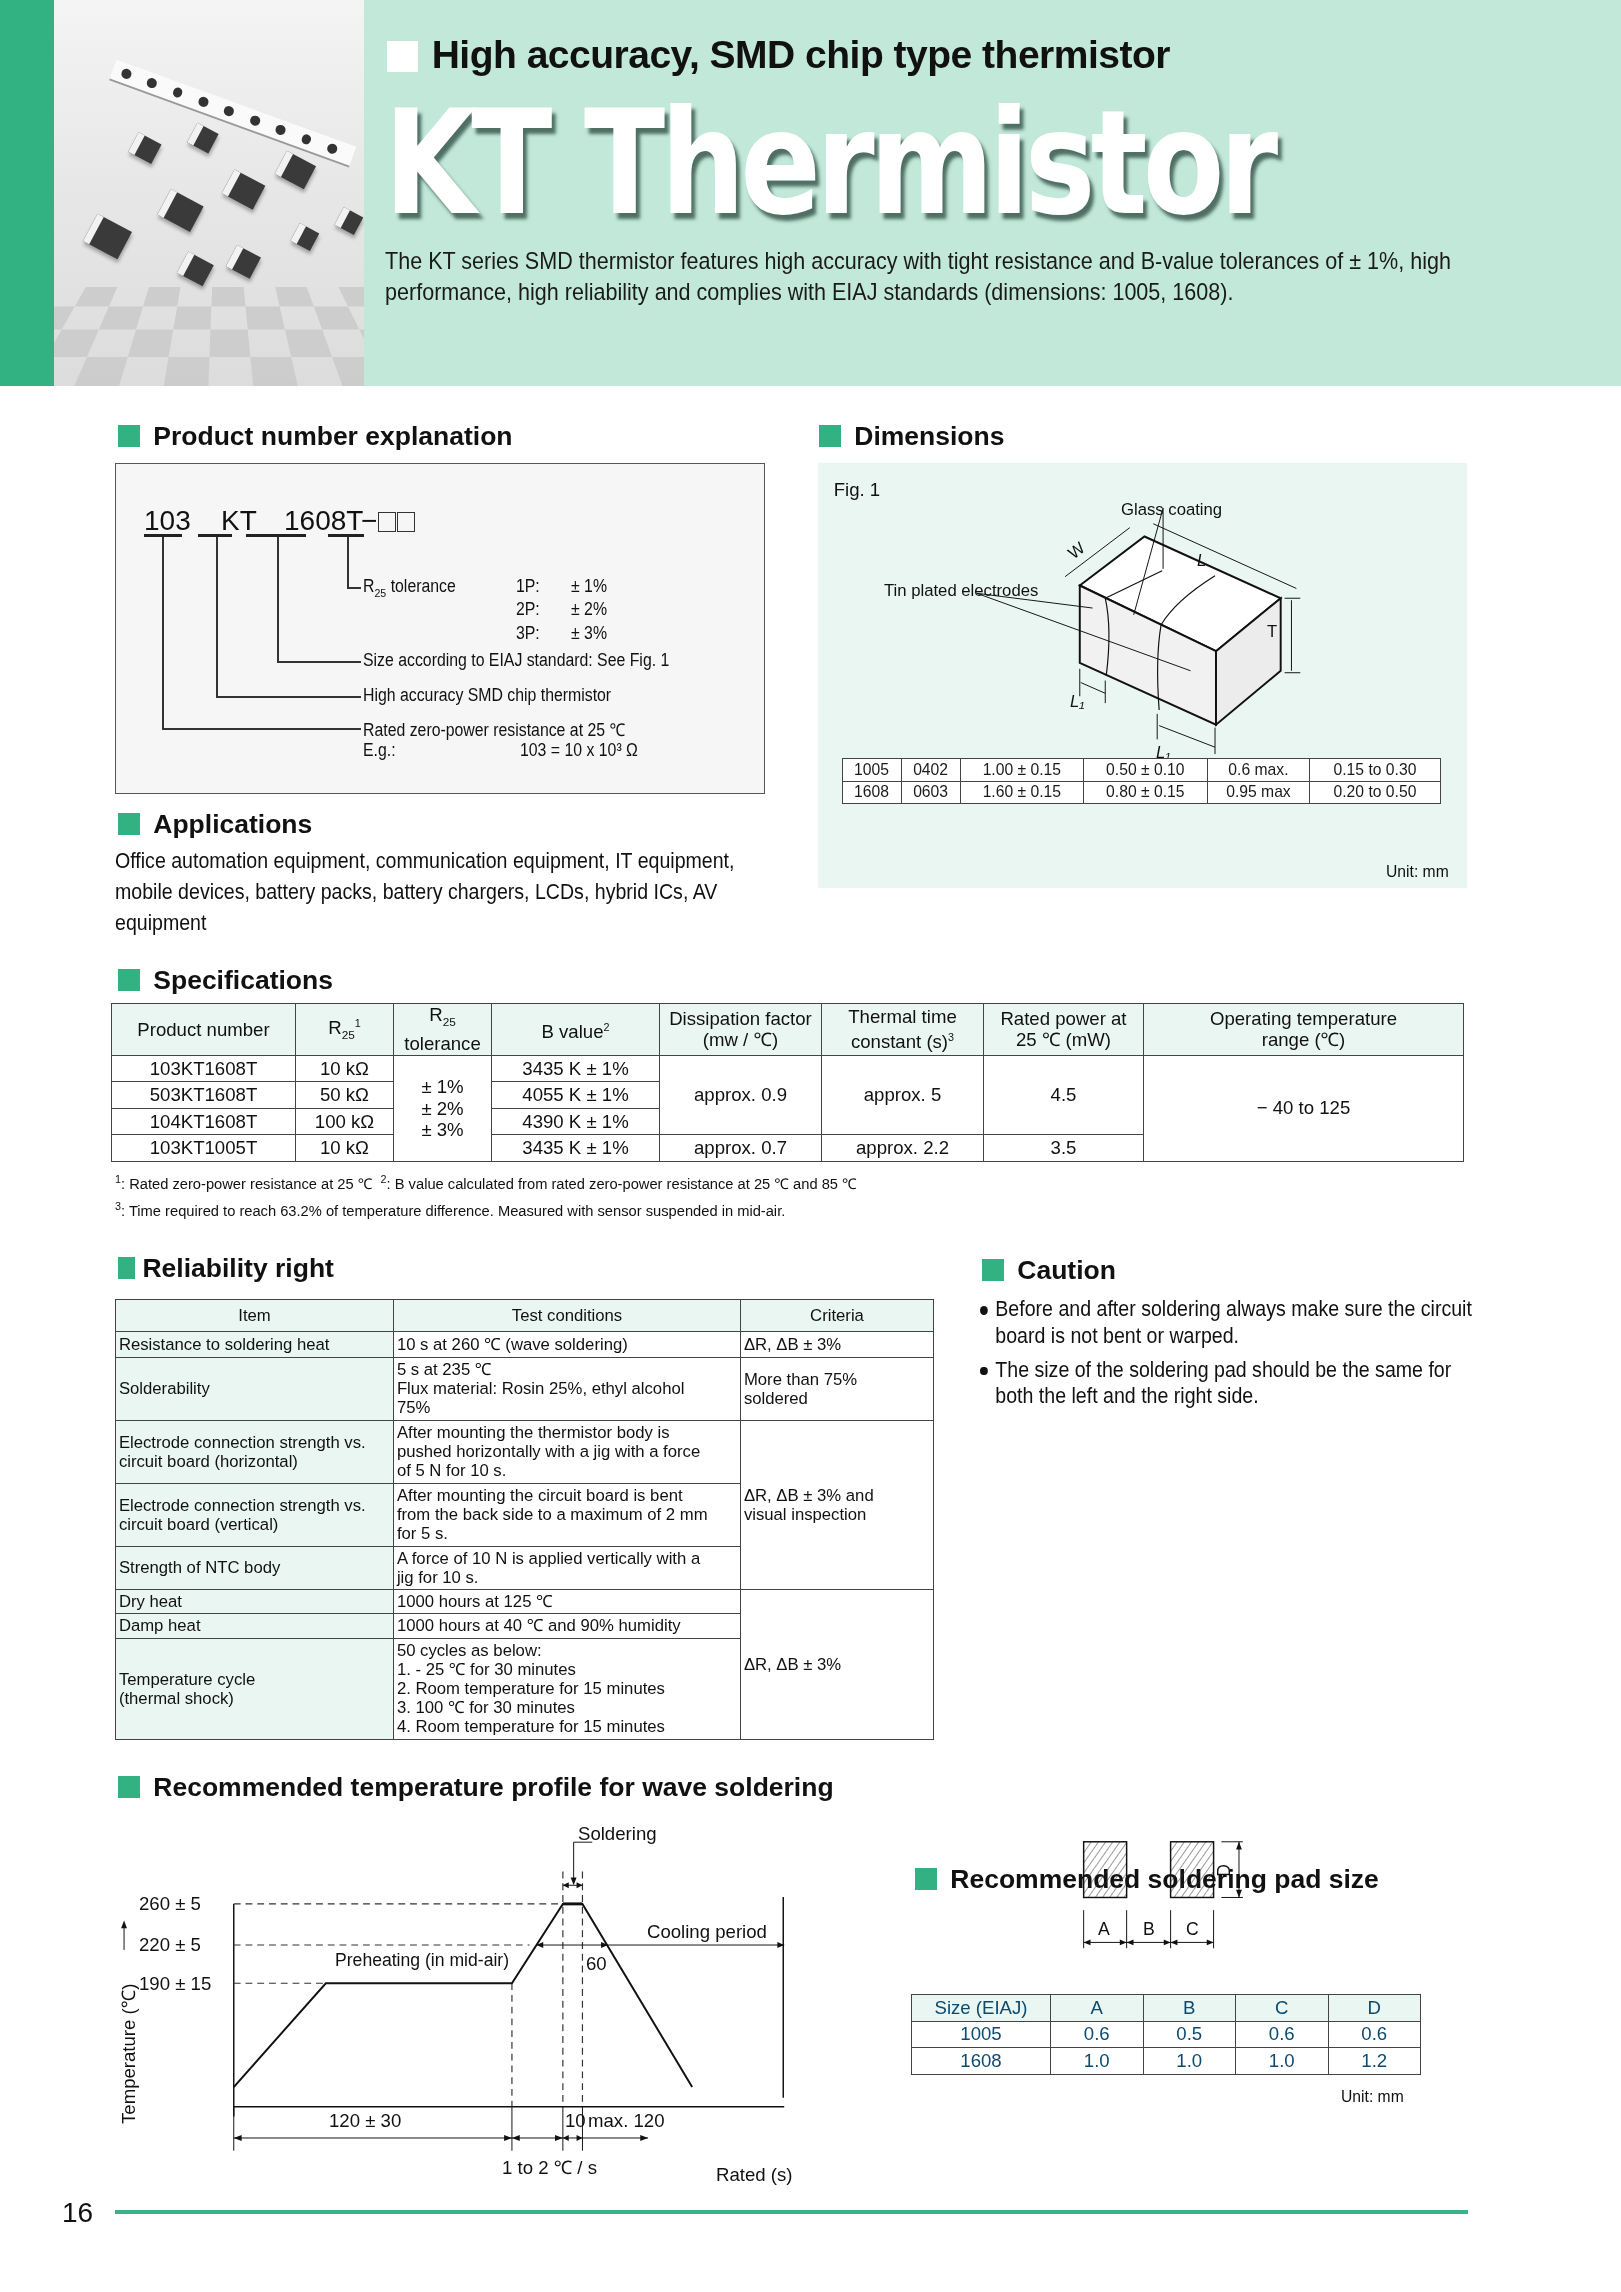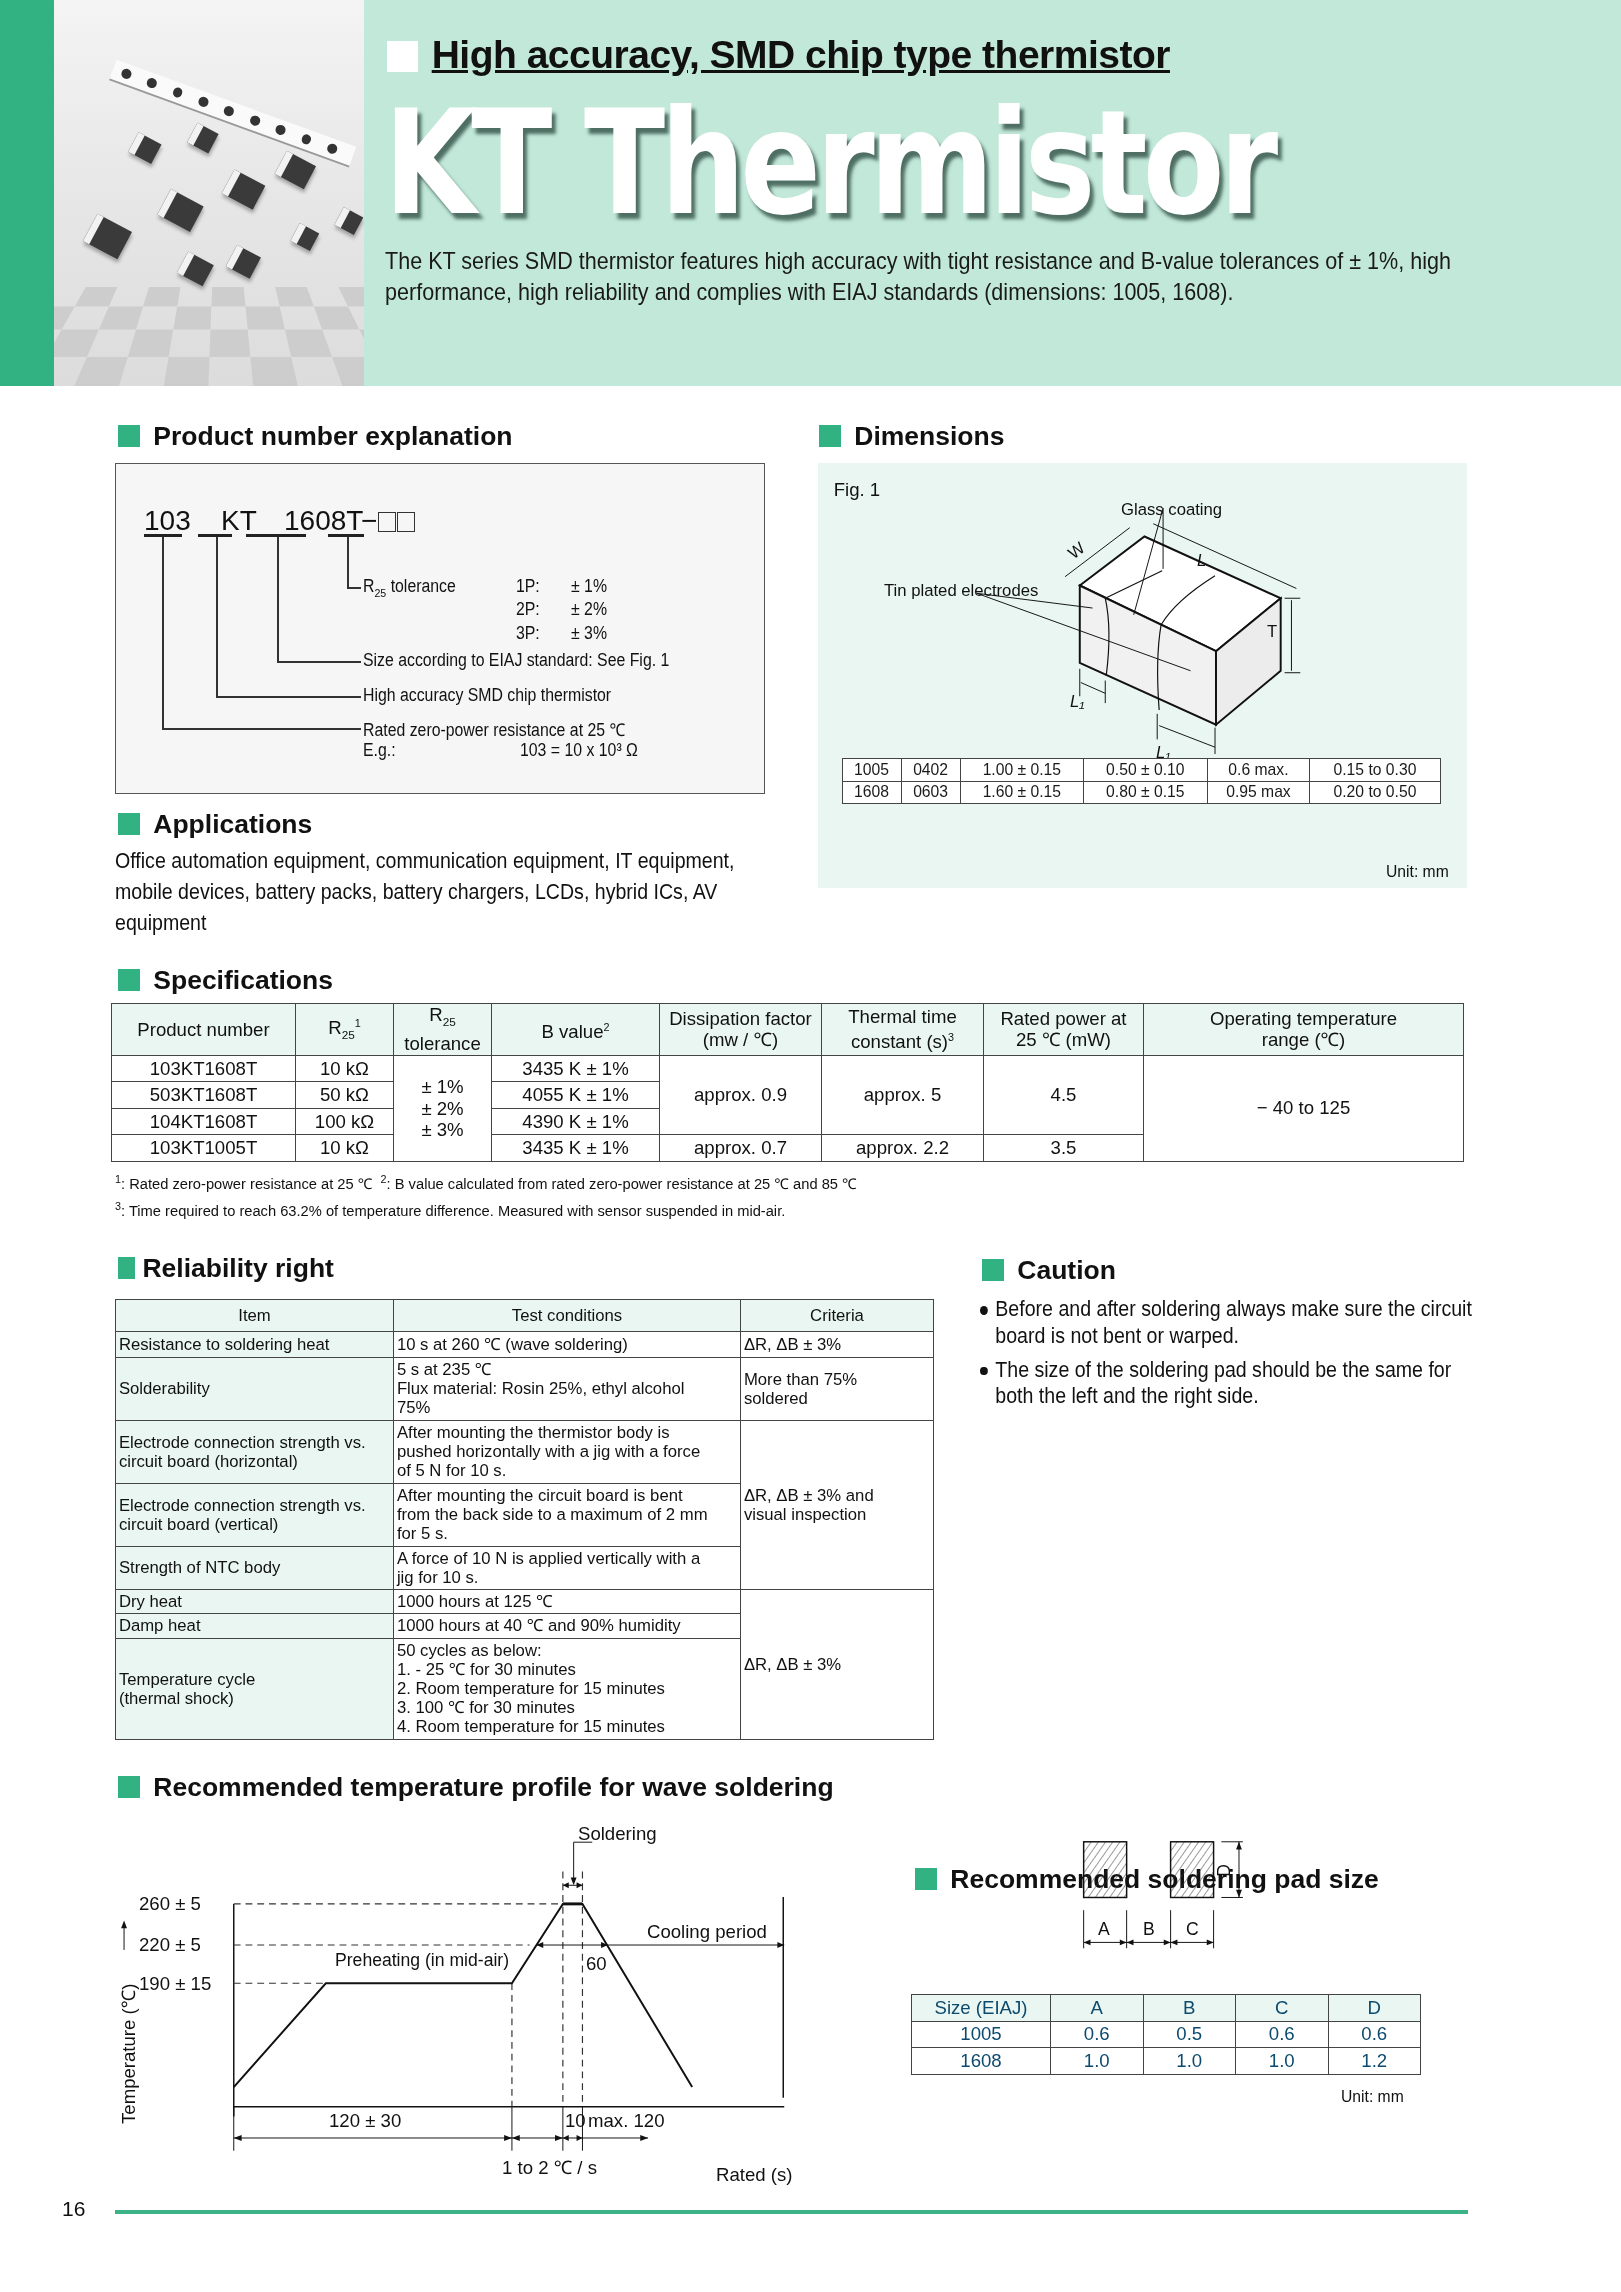--- a/index.html
+++ b/index.html
@@ -15,21 +15,21 @@
     background-image:
       linear-gradient(45deg, #c8c8c8 25%, transparent 25%, transparent 75%, #c8c8c8 75%),
       linear-gradient(45deg, #c8c8c8 25%, transparent 25%, transparent 75%, #c8c8c8 75%);
     background-size: 78px 78px; background-position: 0 0, 39px 39px;
     transform: perspective(294px) rotateX(45deg); opacity: 0.8; }
   .chip { position: absolute; background: #3a3a3a; border-left: 7.8px solid #f2f2f2; transform: rotate(28deg); box-shadow: 2px 2.9px 3.9px rgba(0,0,0,0.3); }
   .tape { position: absolute; left: 59px; top: 59px; width: 255px; height: 21.6px; background: #fafafa; border-bottom: 2px solid #999;
     transform: rotate(20deg); transform-origin: left; }
   .tape i { display: inline-block; width: 9.8px; height: 9.8px; border-radius: 50%; background: #333; margin: 4.9px 8.8px; }
 
-  .hdr-sub { position: absolute; left: 387px; top: 33px; font-size: 39px; font-weight: bold; color: #111; letter-spacing: -0.5px; text-decoration: underline; }
+  .hdr-sub { position: absolute; left: 387px; top: 33px; font-size: 39px; font-weight: bold; color: #111; letter-spacing: -0.5px; }
   .hdr-sub .sq { display: inline-block; width: 31px; height: 31px; background: #ffffff; margin-right: 13.7px; vertical-align: -3.9px; }
   .hdr-title { position: absolute; left: 384px; top: 90px; font-size: 145px; font-weight: bold; color: #ffffff; letter-spacing: -5.9px; line-height: 1;
     transform: scaleX(0.82); transform-origin: left; text-shadow: 4.9px 5.9px 3.9px rgba(40,70,60,0.75); font-family: "DejaVu Sans", sans-serif; }
   .hdr-desc { position: absolute; left: 385px; top: 245px; width: 1078px; font-size: 24.5px; line-height: 31px; color: #1a1a1a;
     transform: scaleX(0.88); transform-origin: left; width: 1225px; }
 
   
   .sec { position: absolute; font-size: 26.5px; font-weight: bold; color: #111; white-space: nowrap; }
   .sec .sq { display: inline-block; width: 21.6px; height: 21.6px; background: #32b282; margin-right: 13.7px; vertical-align: -2px; }
 
@@ -85,21 +85,21 @@
   .clbl { position: absolute; font-size: 18.6px; color: #111; white-space: nowrap; }
 
   
   .pad-fig { position: absolute; left: 1039px; top: 1833px; width: 314px; height: 127px; }
   .pad-lbl { position: absolute; font-size: 17.6px; color: #111; }
   .pad-table { position: absolute; left: 911px; top: 1994px; width: 510px; font-size: 18.6px; }
   .pad-table th, .pad-table td { border: 1.5px solid #444; text-align: center; font-weight: normal; height: 26.5px; color: #0c4a6e; }
   .pad-table th { background: #e9f6f1; }
 
   
-  .page-num { position: absolute; left: 62px; top: 2197px; font-size: 21px; color: #111; }
+  .page-num { position: absolute; left: 62px; top: 2197px; font-size: 28px; color: #111; }
   .footer-line { position: absolute; left: 115px; top: 2210px; width: 1353px; height: 3.9px; background: #3bb386; }
 </style>
 </head>
 <body>
 
 <div class="hdr">
   <div class="hdr-stripe"></div>
   <div class="hdr-photo">
     <div class="checker"></div>
     <div class="tape"><i></i><i></i><i></i><i></i><i></i><i></i><i></i><i></i><i></i></div>

